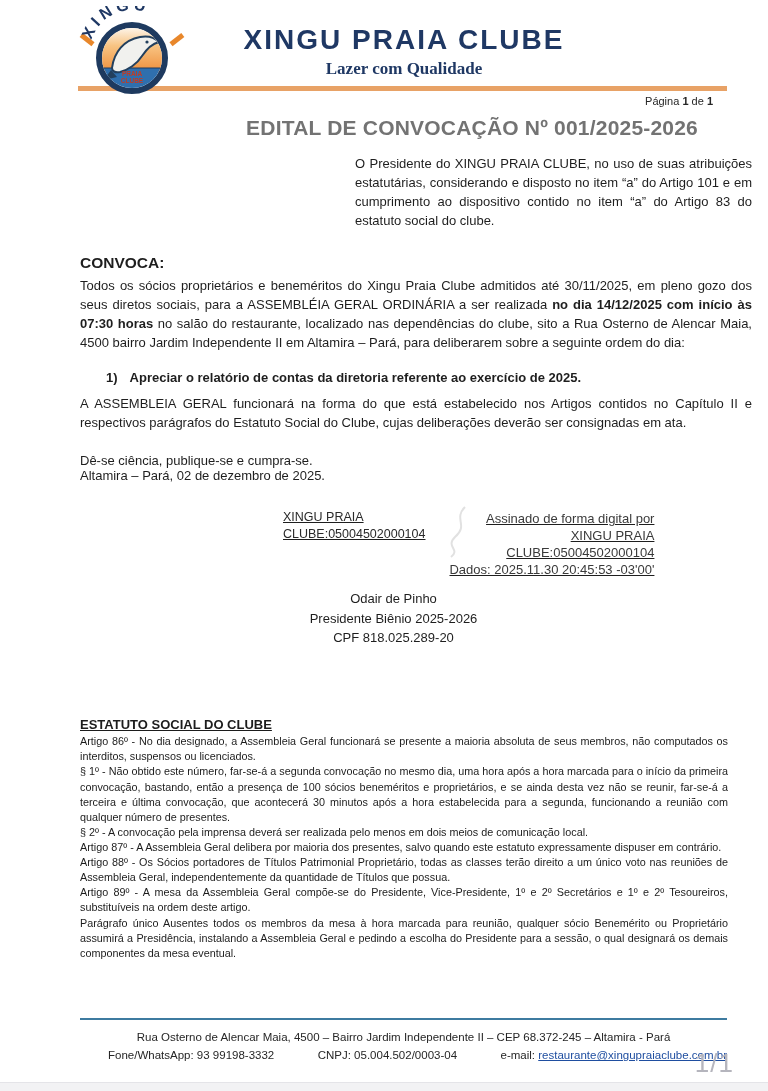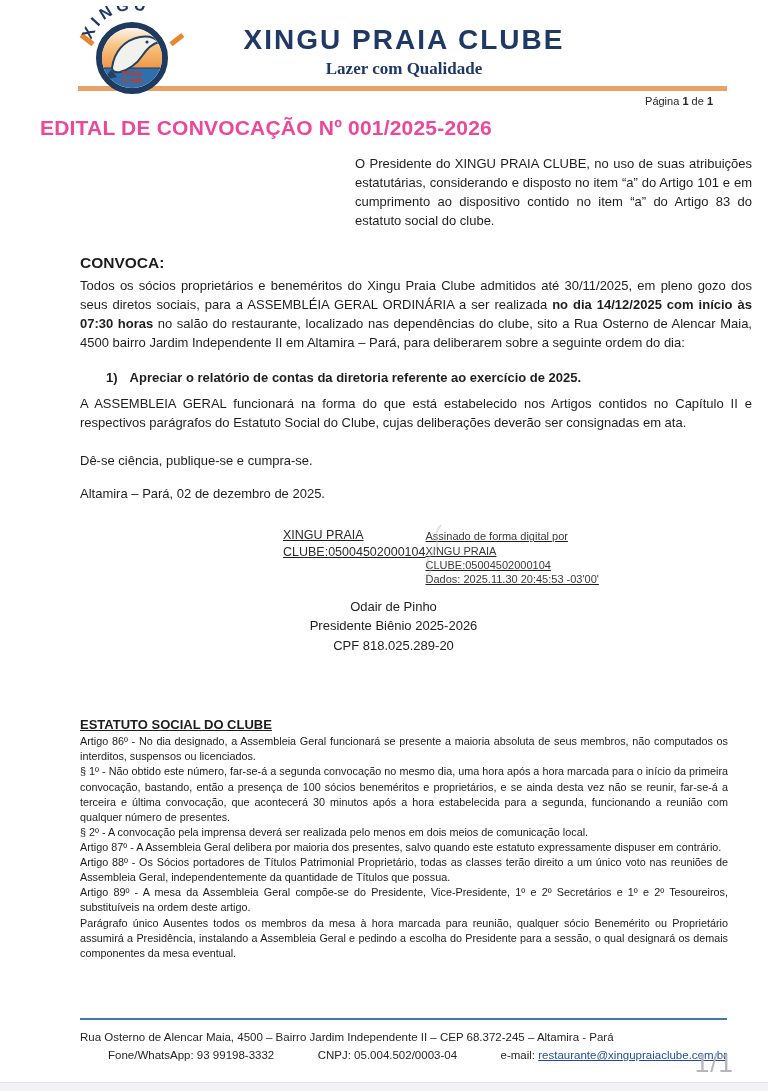--- a/index.html
+++ b/index.html
@@ -26,62 +26,62 @@
   .brand-tagline {
     margin-top: 3px;
     font-family: "Liberation Serif", serif;
     font-size: 17px; font-weight: bold; color: #1F3864;
   }
   .orange-bar { height: 5px; background: #E8A266; margin: 7px 41px 0 78px; }
   .page-info { text-align: right; font-size: 11px; margin: 4px 55px 0 0; color: #262626; }
   .page-info b { font-weight: bold; }
 
   .doc-title {
-    text-align: left; font-weight: bold; font-size: 21px; color: #ec4899;
+    text-align: right; font-weight: bold; font-size: 21px; color: #737373;
     margin: 9px 70px 0 40px; letter-spacing: 0.2px;
   }
 
   
   .intro {
     margin: 15px 0 0 275px;
     font-size: 13px; line-height: 1.45; text-align: justify;
   }
 
   
   .convoca { margin-top: 24px; font-size: 15.5px; font-weight: bold; }
   .para { margin-top: 5px; font-size: 13px; line-height: 1.45; text-align: justify; }
   .agenda-item {
     margin: 17px 0 0 26px; display: flex; gap: 12px;
     font-size: 13px; font-weight: bold;
   }
-  .closing { margin-top: 18px; font-size: 13px; }
+  .closing { font-size: 13px; }
 
   
   .signature { margin-top: 26px; position: relative; }
   .stamp { display: flex; margin-left: 203px; align-items: flex-start; position: relative; text-decoration: underline; }
   .stamp-left { font-size: 12.5px; line-height: 1.35; color: #2a2a2a; white-space: nowrap; }
-  .stamp-right { font-size: 11px; line-height: 1.3; color: #3a3a3a; position: relative; padding-top: 2px; }
+  .stamp-right { margin-left: 24px; font-size: 13px; line-height: 1.3; color: #3a3a3a; position: relative; padding-top: 2px; text-align: right; }
   .squiggle { position: absolute; left: -14px; top: -4px; width: 50px; height: 54px; opacity: 0.45; }
   .sig-center { text-align: center; margin: 10px 45px 0 0; font-size: 13px; line-height: 1.5; }
   .sig-name { }
 
   
   .estatuto {
     position: absolute; left: 80px; right: 40px; top: 716px;
     font-size: 10.8px; line-height: 1.4; text-align: justify; color: #1c1c1c;
   }
   .estatuto-heading { font-weight: bold; text-decoration: underline; font-size: 13px; }
 
   
   .footer {
     position: absolute; left: 80px; right: 41px; top: 1018px;
     border-top: 2px solid #3E7BA0; padding-top: 9px;
     font-size: 11.5px; line-height: 1.5; color: #262626;
   }
-  .footer-line1 { }
+  .footer-line1 { text-align: center; }
   .footer-line2 { display: flex; justify-content: space-between; margin-top: 1px; padding-left: 28px; }
   .email-link { color: #1F4EA0; text-decoration: underline; }
   .page-indicator {
     position: absolute; right: 34px; top: 1048px;
     font-size: 26px; color: #b5b5bd; letter-spacing: 1px;
   }
   .bottom-strip {
     position: absolute; left: 0; right: 0; bottom: 0; height: 9px;
     background: #f2f2f4; border-top: 1px solid #e4e4e8;
   }

